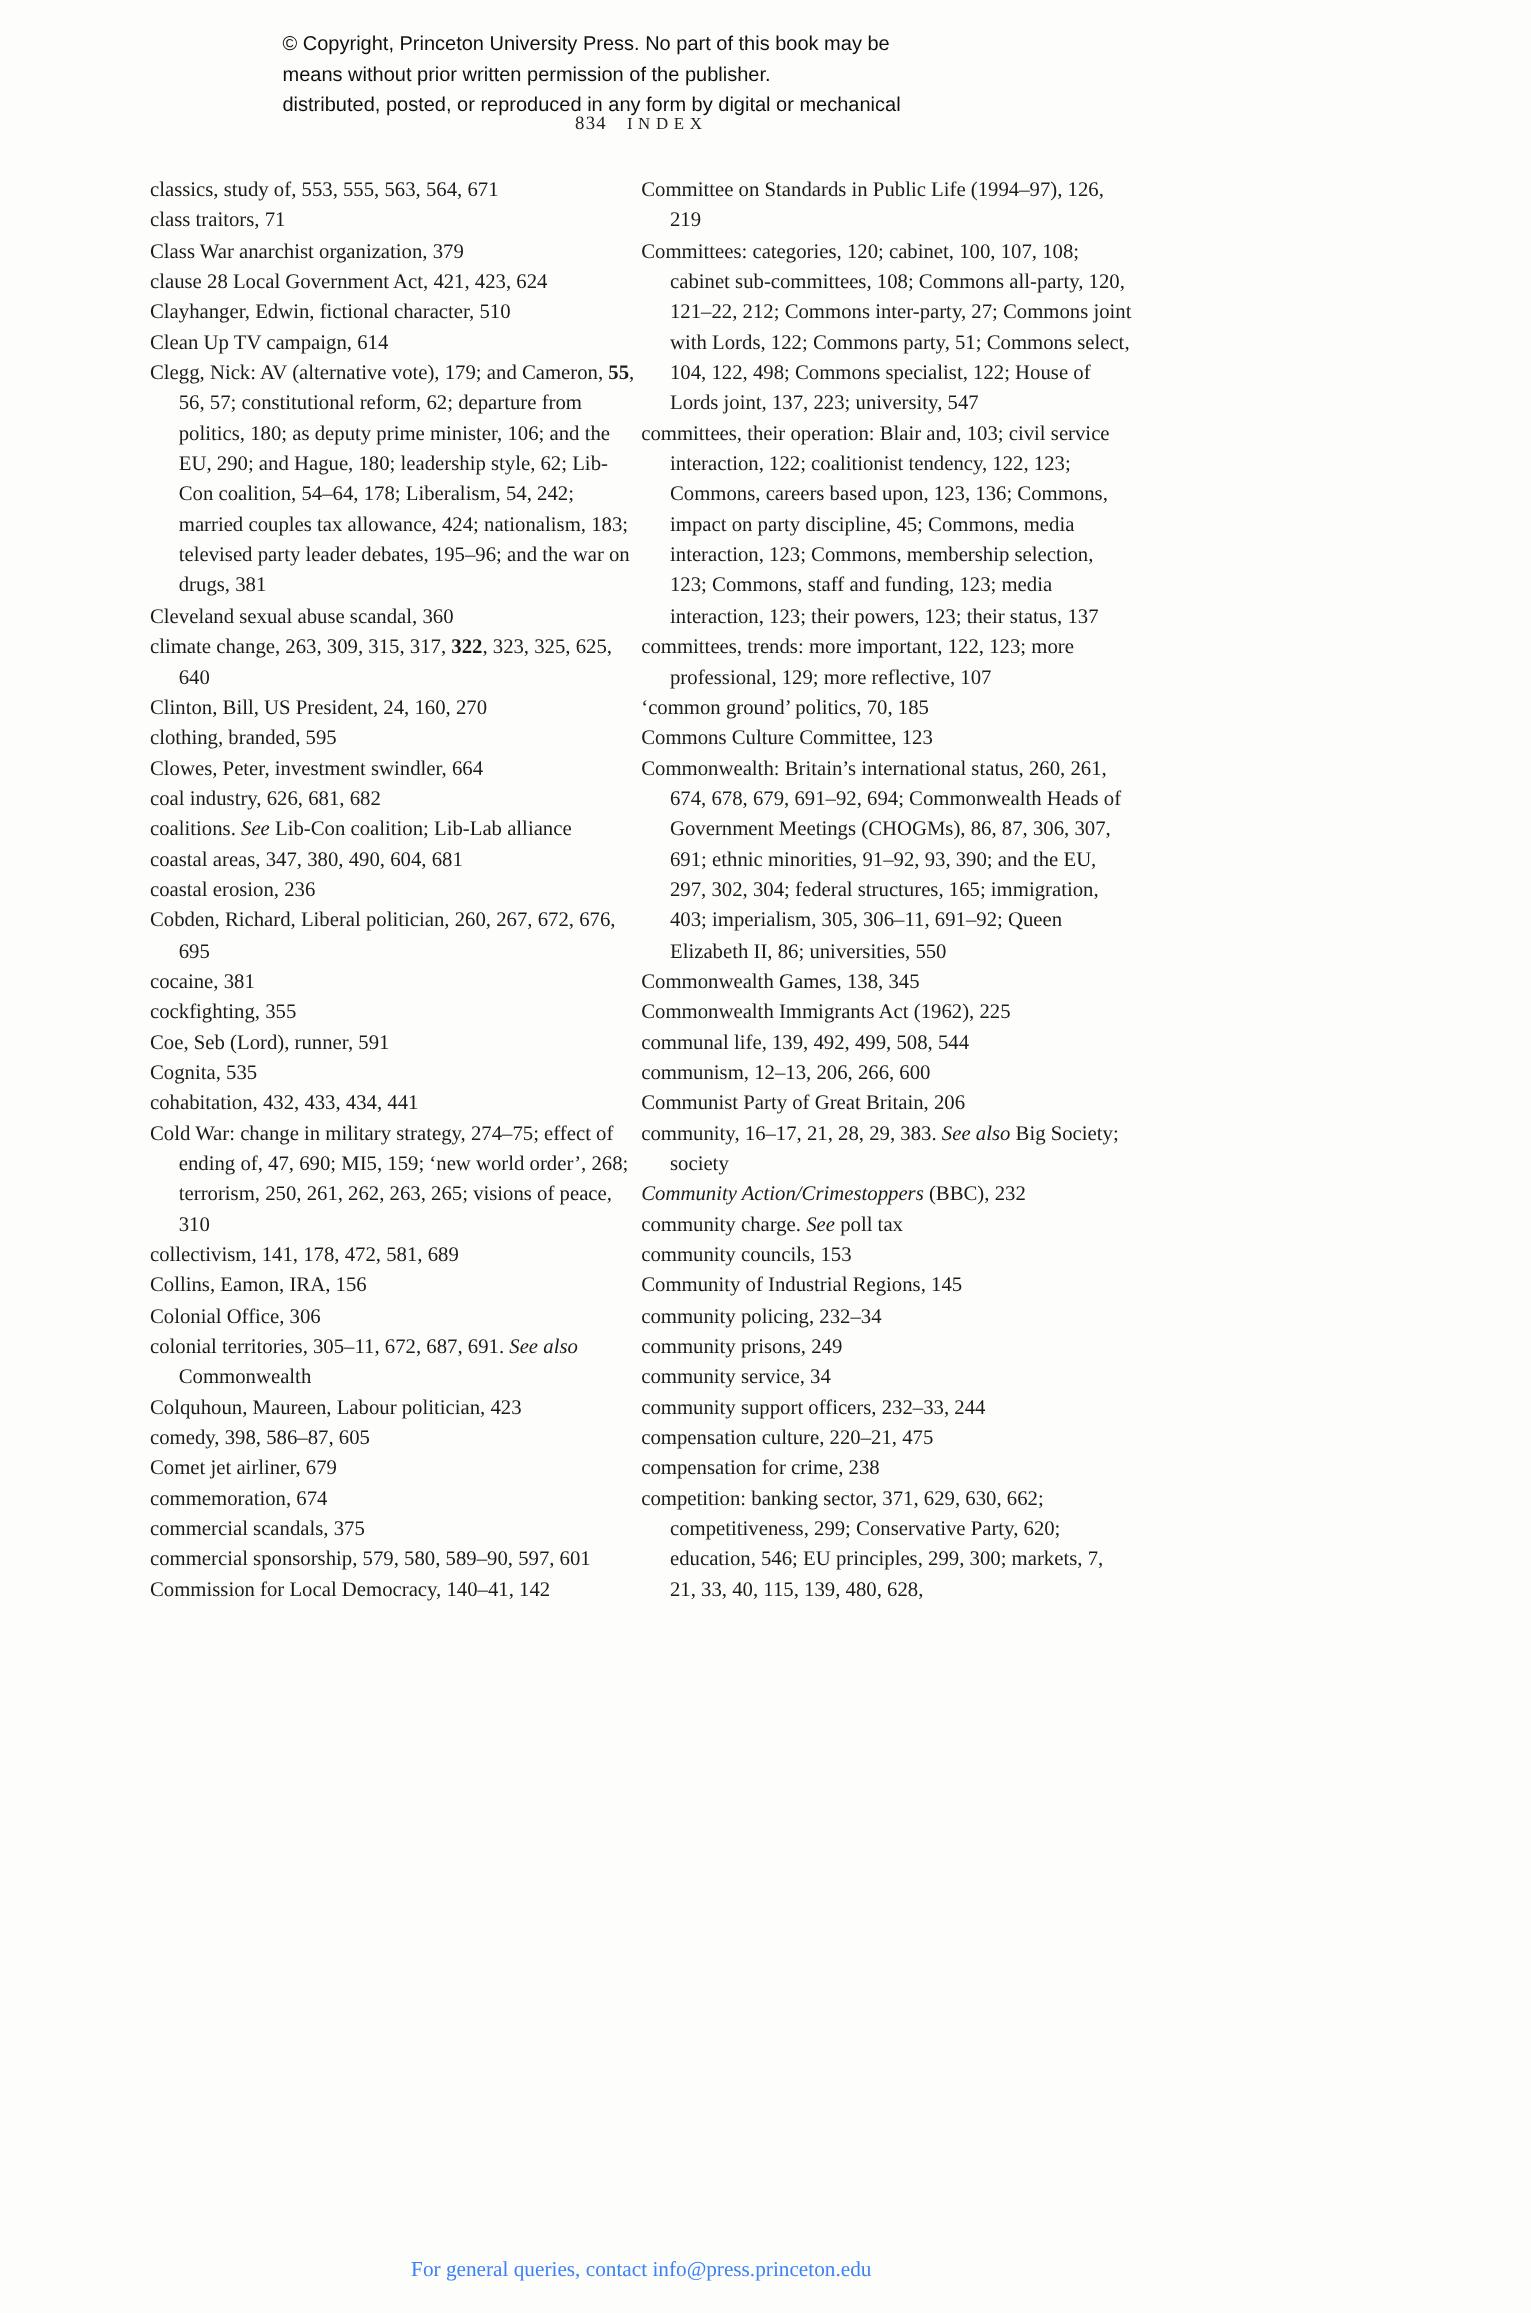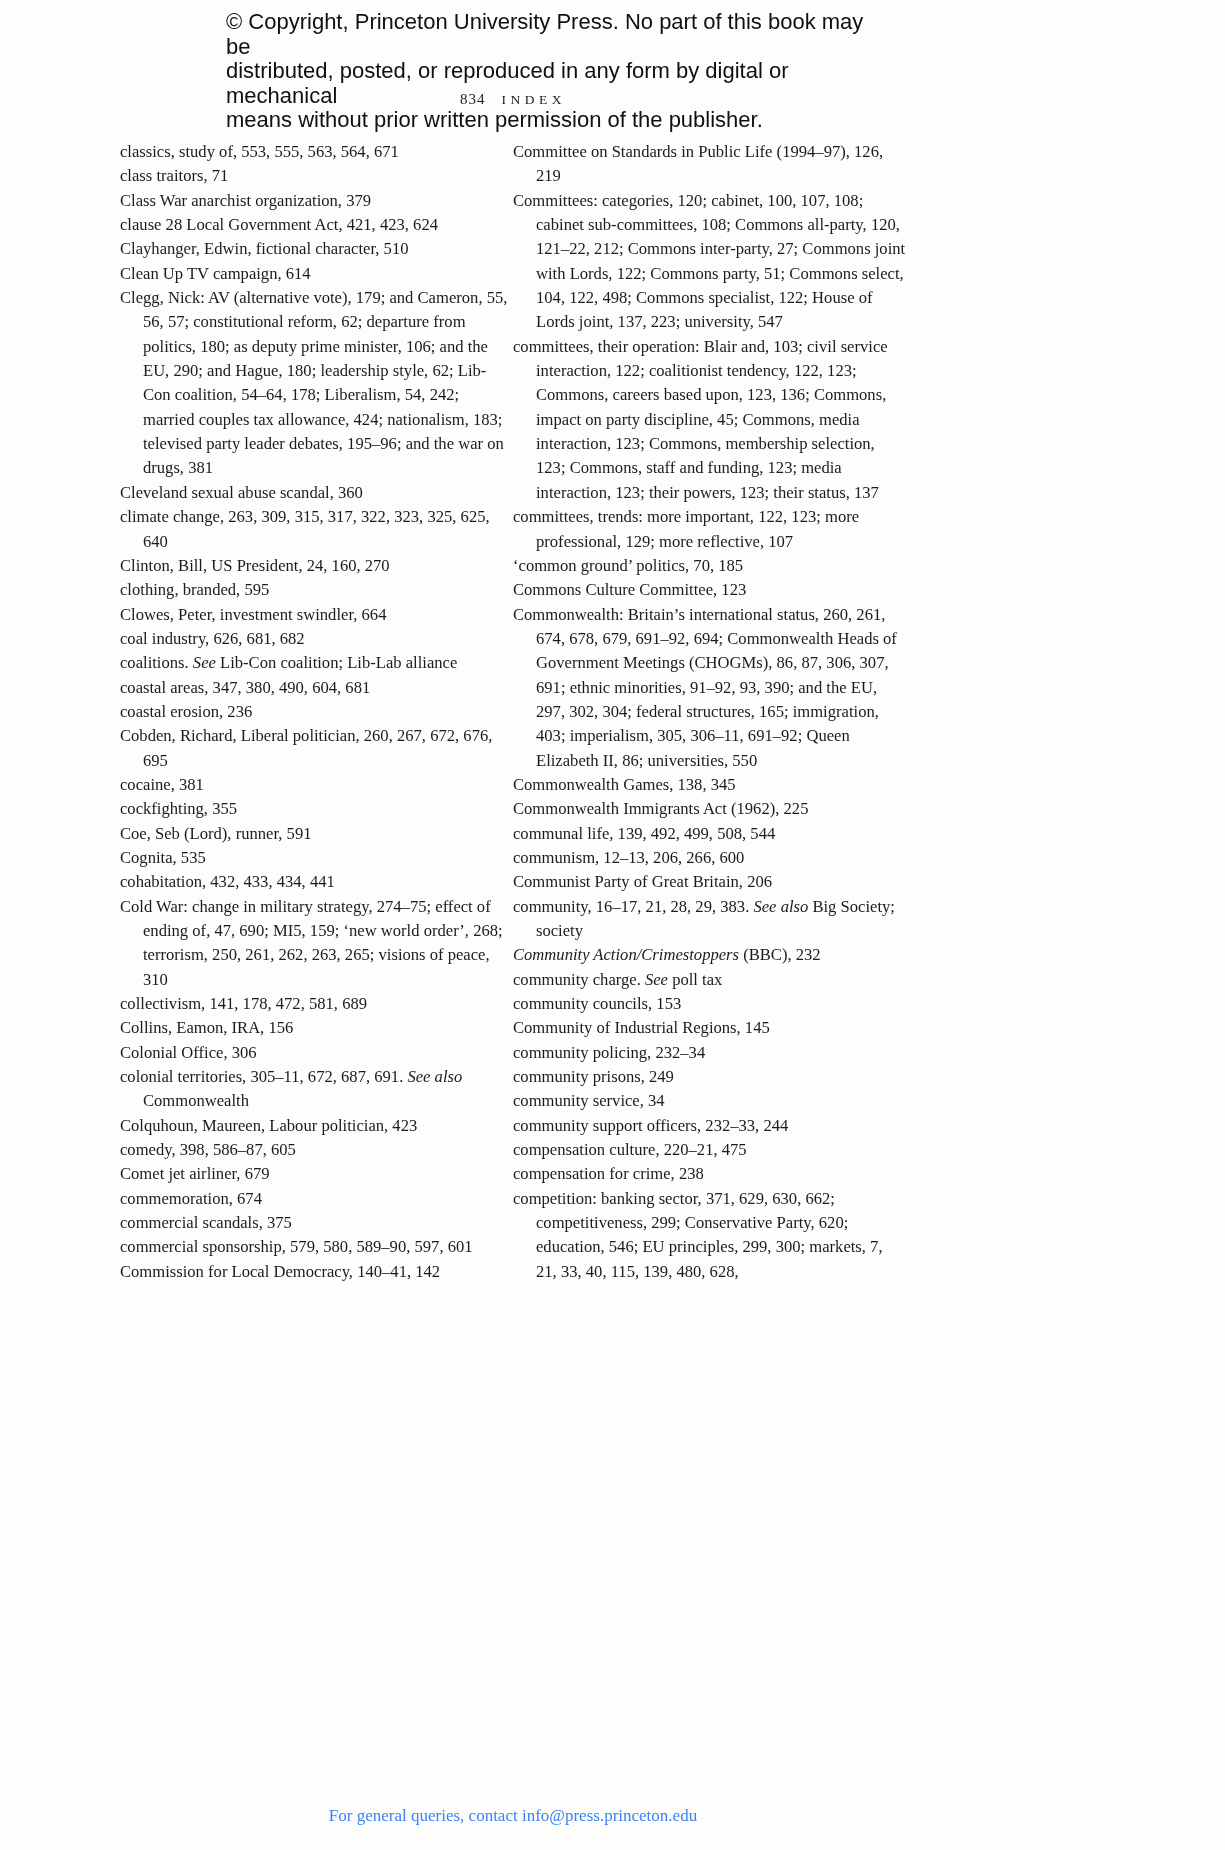--- a/index.html
+++ b/index.html
@@ -8,24 +8,24 @@
     height: 1850px;
     position: relative;
     background: #fdfdfc;
     color: #1b1b1b;
     font-family: "Liberation Serif", serif;
     overflow: hidden;
   }
   .copyright {
     position: absolute;
     left: 226px;
-    top: 10px;
+    top: 24px;
     width: 650px;
     font-family: "Liberation Sans", sans-serif;
-    font-size: 22px;
+    font-size: 16px;
     line-height: 24.5px;
     color: #0f0f0f;
   }
   .content {
     position: absolute;
     left: 120px;
     top: 90px;
     width: 786px;
   }
   .page-header {
@@ -48,39 +48,39 @@
   .col {
     flex: 1;
     min-width: 0;
     font-size: 16.6px;
     line-height: 24.35px;
   }
   .entry {
     padding-left: 23px;
     text-indent: -23px;
   }
-  .entry b { font-weight: normal; }
+  .entry b { font-weight: bold; }
   .footer {
     position: absolute;
     left: 120px;
     bottom: 24px;
     width: 786px;
     text-align: center;
     font-family: Liberation Serif, serif;
     font-size: 17px;
     color: #3b82f6;
   }
 </style>
 </head>
 <body>
 
 <div class="copyright">
   <div>© Copyright, Princeton University Press. No part of this book may be</div>
+  <div>means without prior written permission of the publisher.</div>
   <div>distributed, posted, or reproduced in any form by digital or mechanical</div>
-  <div>means without prior written permission of the publisher.</div>
 </div>
 
 <div class="content">
   <div class="page-header">
     <span class="page-number">834</span><span class="index-title">INDEX</span>
   </div>
   <div class="columns">
     <div class="col">
         <div class="entry">classics, study of, 553, 555, 563, 564, 671</div>
         <div class="entry">class traitors, 71</div>

